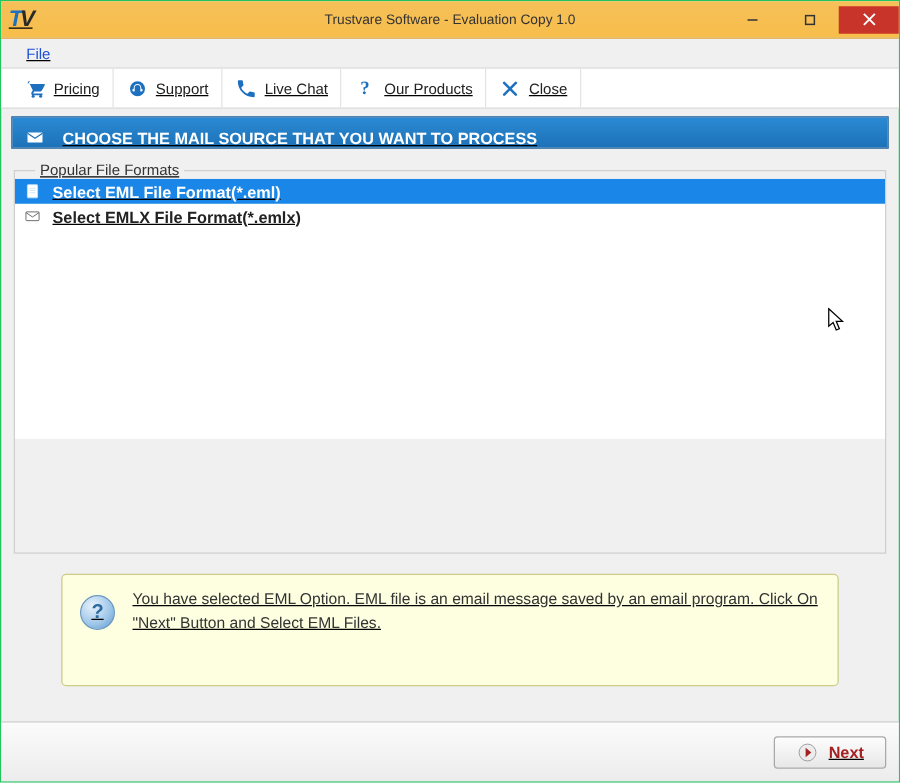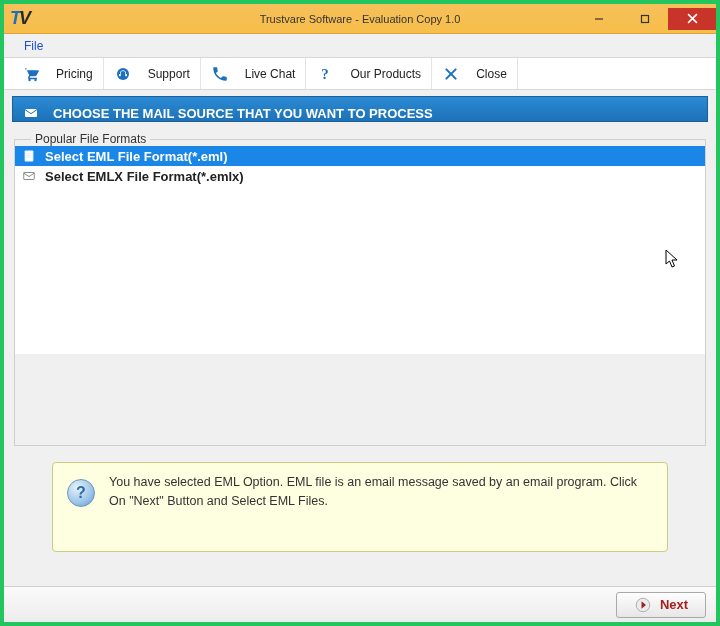--- a/index.html
+++ b/index.html
@@ -8,24 +8,25 @@
     font-family: "Segoe UI", Tahoma, sans-serif;
     font-size: 12px;
     background: #fff;
     width: 720px;
     height: 626px;
     overflow: hidden;
   }
   .window {
     width: 720px;
     height: 626px;
-    border: 4px solid #22c55e;
+    border: 1px solid #22c55e;
     background: #f0f0f0;
     display: flex;
     flex-direction: column;
+    text-decoration: underline;
   }
   
   .titlebar {
     height: 30px;
     background: linear-gradient(#f6c05a, #f7be4a);
     border-bottom: 1px solid #e0a538;
     display: flex;
     align-items: center;
     position: relative;
   }
@@ -59,21 +60,21 @@
     height:24px; background:#f0f0f0; border-bottom:1px solid #d8d8d8;
     display:flex; align-items:center; padding-left:12px; font-size:12px; color:#1d4ed8;
   }
   .menubar .item { padding: 3px 8px; }
   
   .toolbar {
     height:32px; background:#fff; border-bottom:1px solid #d8d8d8;
     display:flex; align-items:stretch; padding:0 8px;
   }
   .tool-btn {
-    display:flex; align-items:center; gap:16px; padding:0 10px;
+    display:flex; align-items:center; gap:6px; padding:0 10px;
     border-right:1px solid #e4e4e4; font-size:12px; color:#222;
   }
   .tool-btn .ticon { width:18px; height:18px; display:flex; align-items:center; justify-content:center; }
   
   .banner {
     margin:6px 8px 0 8px; height:26px;
     background: linear-gradient(#2a8ad4, #1d72b8);
     border:1px solid #1a5f9c;
     display:flex; align-items:flex-end; gap:14px; padding:0 10px;
     color:#fff; font-weight:700; font-size:13px;
@@ -120,21 +121,21 @@
     background: radial-gradient(circle at 35% 30%, #e8f2fb, #9cc5e8 60%, #5a96cc);
     border:1px solid #6a98c0;
     display:flex; align-items:center; justify-content:center;
     margin-top:6px;
     flex:0 0 auto;
   }
   .infobox .help-icon span { color:#2d6aa0; font-weight:700; font-size:16px; }
   .footer-spacer { flex:1; }
   
   .footer {
-    height:36px; margin-top:auto;
+    height:48px; margin-top:auto;
     border-top:1px solid #d0d0d0;
     background: linear-gradient(#fbfbfb, #ececec);
     display:flex; align-items:center; justify-content:flex-end; padding:0 10px; gap:4px;
   }
   .btn {
     height:26px; min-width:90px;
     background: linear-gradient(#fdfdfd, #e7e7e7);
     border:1px solid #a9a9a9; border-radius:3px;
     display:flex; align-items:center; justify-content:center; gap:8px;
     font-size:13px; font-weight:700; color:#a52020;

